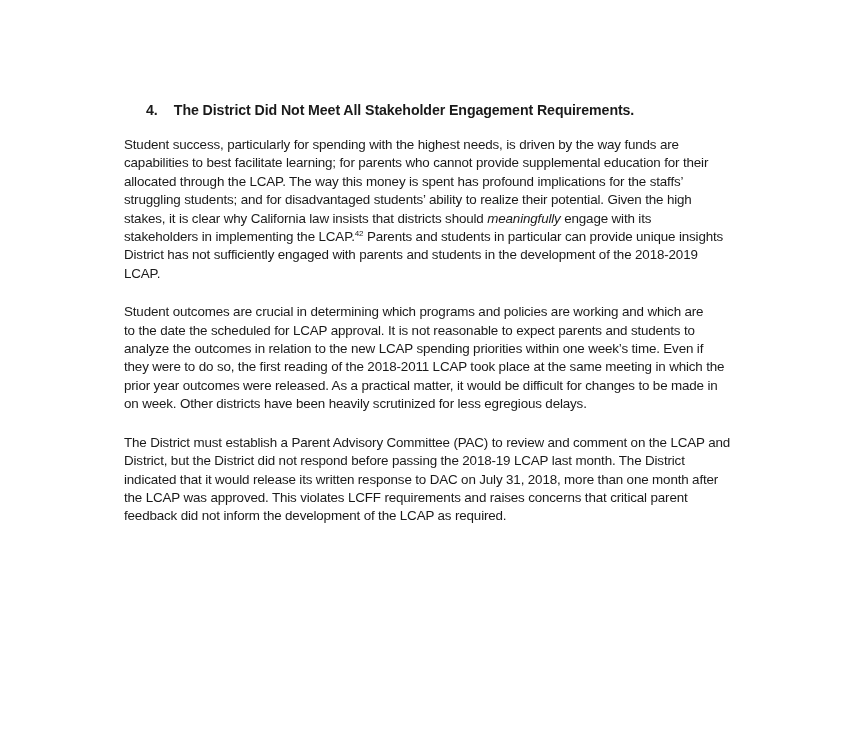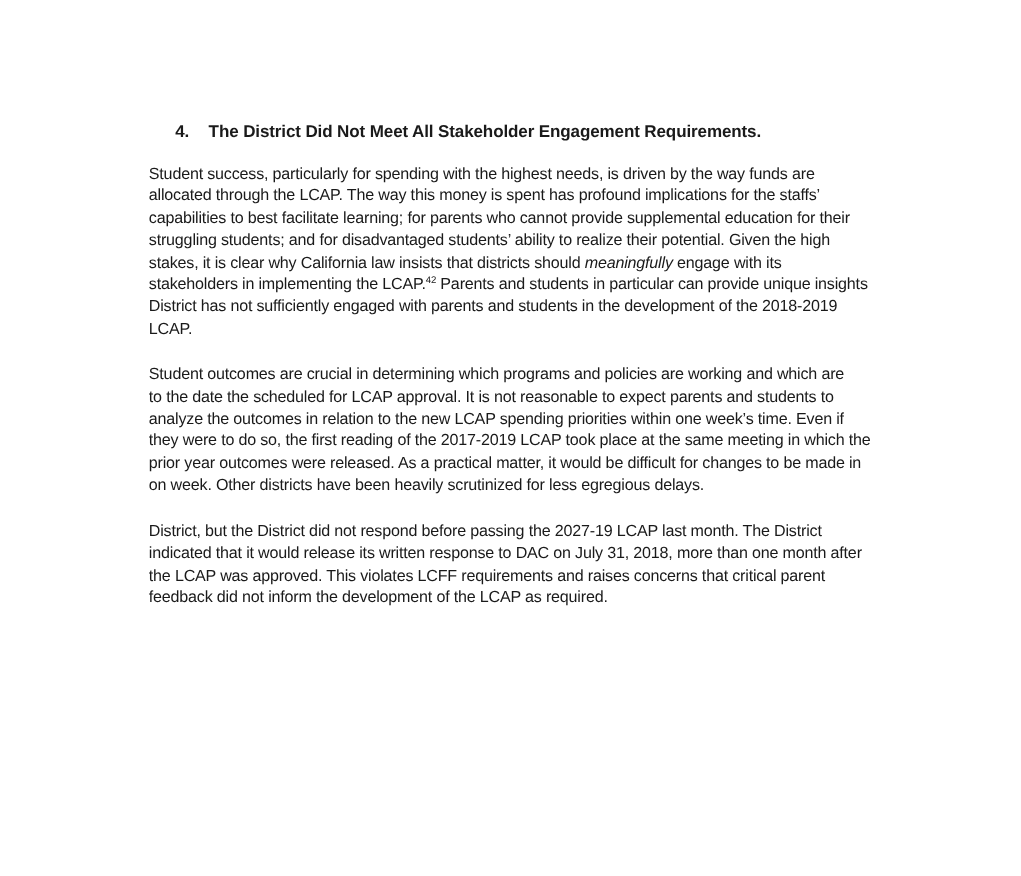--- a/index.html
+++ b/index.html
@@ -56,38 +56,39 @@
 
 <div class="page">
 
   <div class="heading">
     <span class="num">4.</span>
     <span>The District Did Not Meet All Stakeholder Engagement Requirements.</span>
   </div>
 
   <div class="para">
     <span class="line">Student success, particularly for spending with the highest needs, is driven by the way funds are</span>
+    <span class="line">capabilities to best facilitate learning; for parents who cannot provide supplemental education for their</span>
     <span class="line">allocated through the LCAP.  The way this money is spent has profound implications for the staffs’</span>
-    <span class="line">capabilities to best facilitate learning; for parents who cannot provide supplemental education for their</span>
     <span class="line">struggling students; and for disadvantaged students’ ability to realize their potential. Given the high</span>
     <span class="line"><span>stakes, it is clear why California law insists that districts should </span><em>meaningfully</em><span> engage with its</span></span>
     <span class="line"><span>stakeholders in implementing the LCAP.</span><sup>42</sup><span> Parents and students in particular can provide unique insights</span></span>
     <span class="line">District has not sufficiently engaged with parents and students in the development of the 2018-2019</span>
     <span class="line">LCAP.</span>
   </div>
 
   <div class="para">
     <span class="line">Student outcomes are crucial in determining which programs and policies are working and which are</span>
     <span class="line">to the date the scheduled for LCAP approval. It is not reasonable to expect parents and students to</span>
     <span class="line">analyze the outcomes in relation to the new LCAP spending priorities within one week’s time. Even if</span>
-    <span class="line">they were to do so, the first reading of the 2017-2019 LCAP took place at the same meeting in which the</span>
+    <span class="line">they were to do so, the first reading of the 2018-2011 LCAP took place at the same meeting in which the</span>
     <span class="line">prior year outcomes were released. As a practical matter, it would be difficult for changes to be made in</span>
     <span class="line">on week. Other districts have been heavily scrutinized for less egregious delays.</span>
   </div>
 
   <div class="para">
-    <span class="line">District, but the District did not respond before passing the 2027-19 LCAP last month. The District</span>
+    <span class="line">The District must establish a Parent Advisory Committee (PAC) to review and comment on the LCAP and</span>
+    <span class="line">District, but the District did not respond before passing the 2018-19 LCAP last month. The District</span>
     <span class="line">indicated that it would release its written response to DAC on July 31, 2018, more than one month after</span>
     <span class="line">the LCAP was approved. This violates LCFF requirements and raises concerns that critical parent</span>
     <span class="line">feedback did not inform the development of the LCAP as required.</span>
   </div>
 
 </div>
 
 </body></html>

